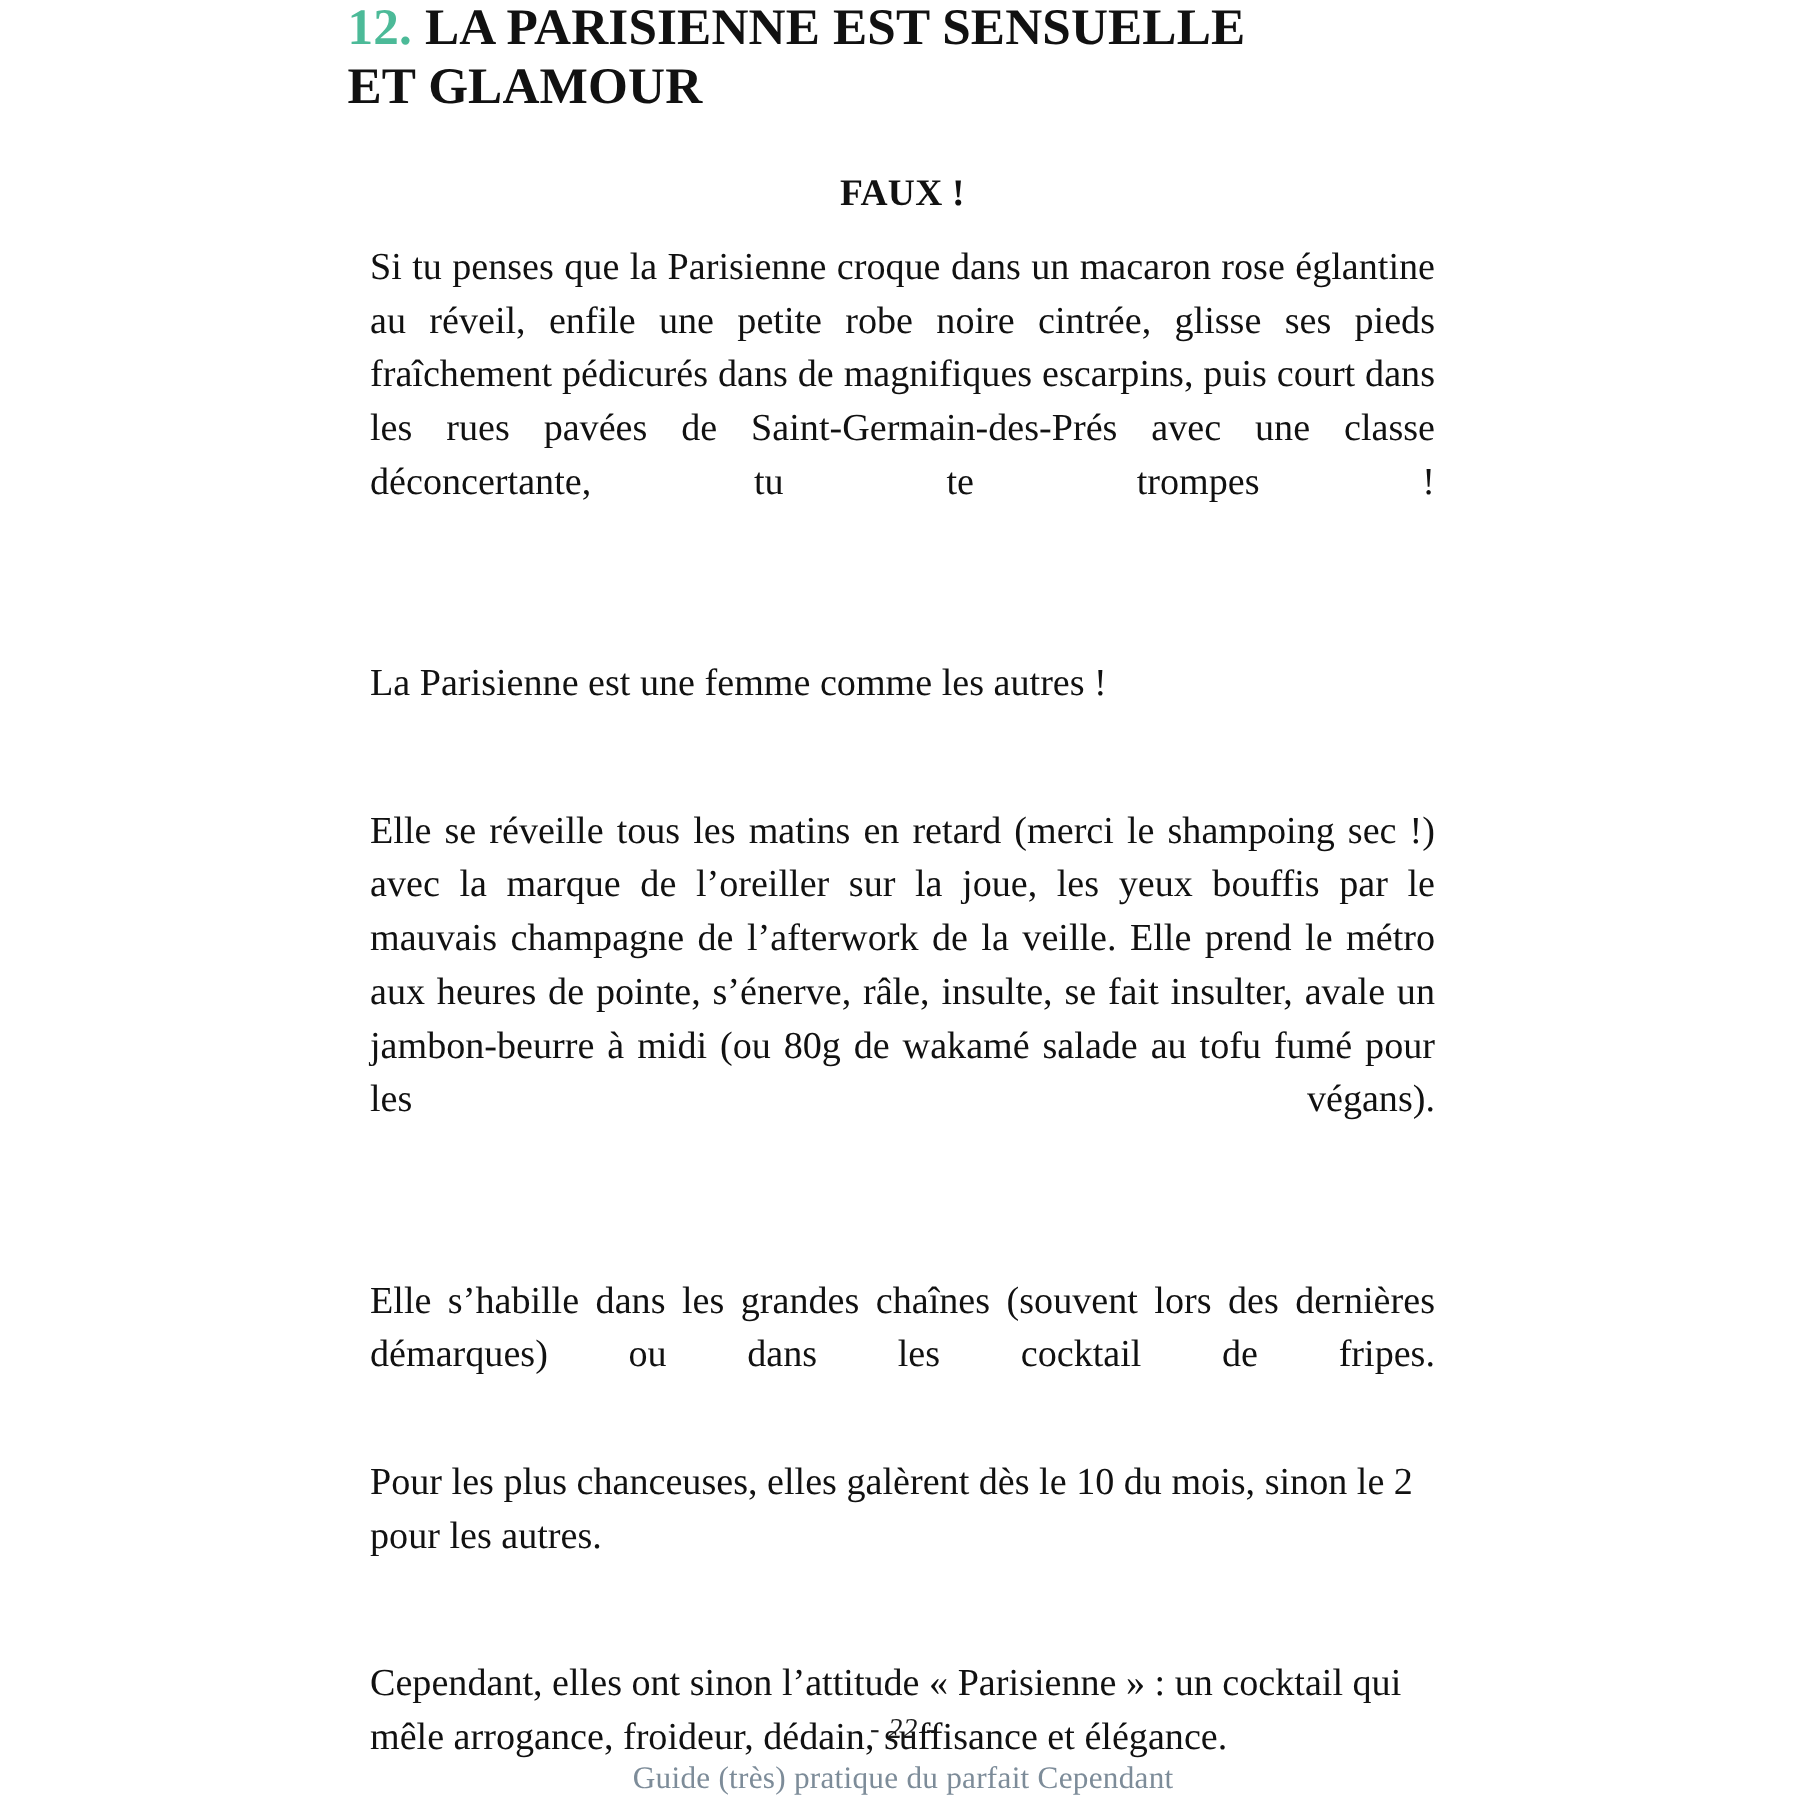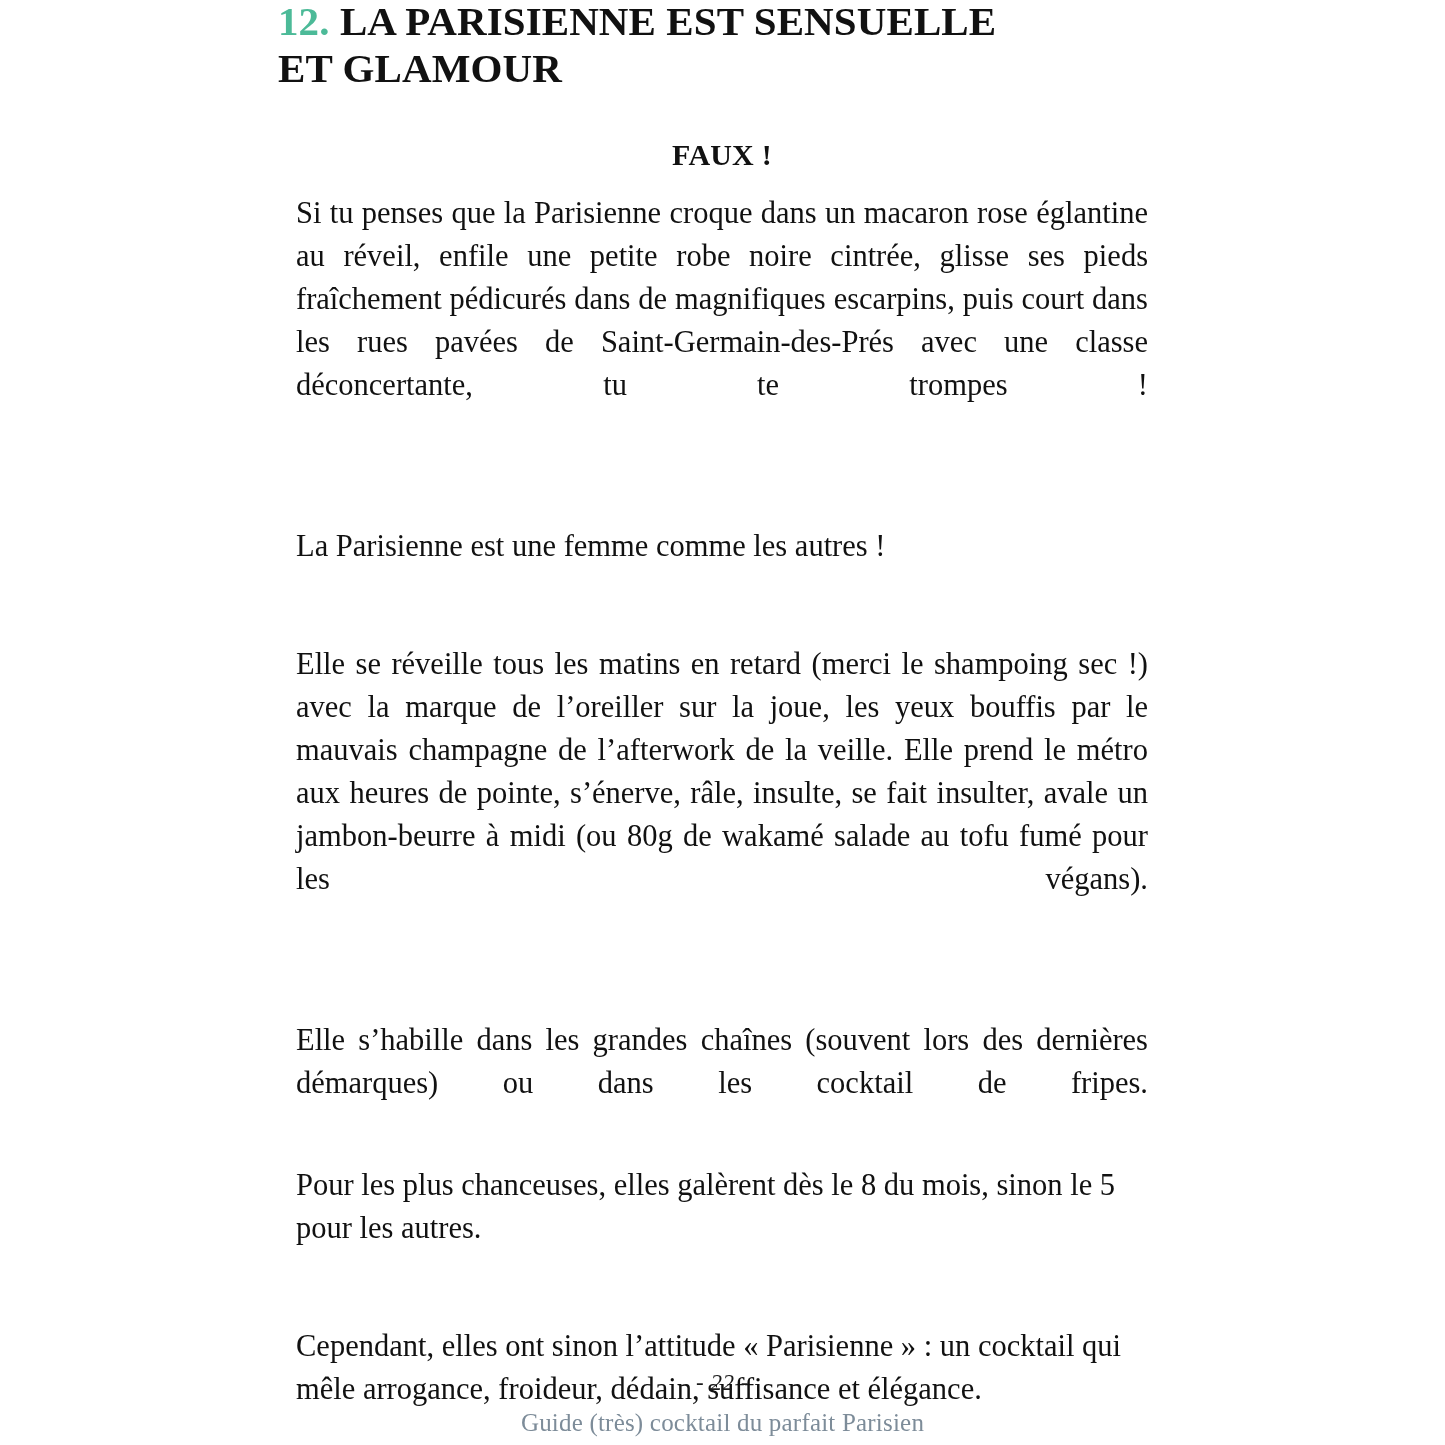--- a/index.html
+++ b/index.html
@@ -130,26 +130,26 @@
 
     <p class="para">La Parisienne est une femme comme les autres !</p>
 
     <div class="para-gap"></div>
 
     <p class="para justify">Elle se réveille tous les matins en retard (merci le shampoing sec !) avec la marque de l’oreiller sur la joue, les yeux bouffis par le mauvais champagne de l’afterwork de la veille. Elle prend le métro aux heures de pointe, s’énerve, râle, insulte, se fait insulter, avale un jambon-beurre à midi (ou 80g de wakamé salade au tofu fumé pour les végans).</p>
 
     <div class="para-gap"></div>
 
     <p class="para justify">Elle s’habille dans les grandes chaînes (souvent lors des dernières démarques) ou dans les cocktail de fripes.</p>
-    <p class="para">Pour les plus chanceuses, elles galèrent dès le 8 du mois, sinon le 5 pour les autres.</p>
+    <p class="para">Pour les plus chanceuses, elles galèrent dès le 10 du mois, sinon le 2 pour les autres.</p>
 
     <div class="para-gap"></div>
 
     <p class="para">Cependant, elles ont sinon l’attitude « Parisienne » : un cocktail qui mêle arrogance, froideur, dédain, suffisance et élégance.</p>
 
   </div>
 
   <div class="footer">
     <div class="page-number">- 22 -</div>
-    <div class="footer-title">Guide (très) cocktail du parfait Parisien</div>
+    <div class="footer-title">Guide (très) pratique du parfait Cependant</div>
   </div>
 
 </div>
 
 </body></html>

